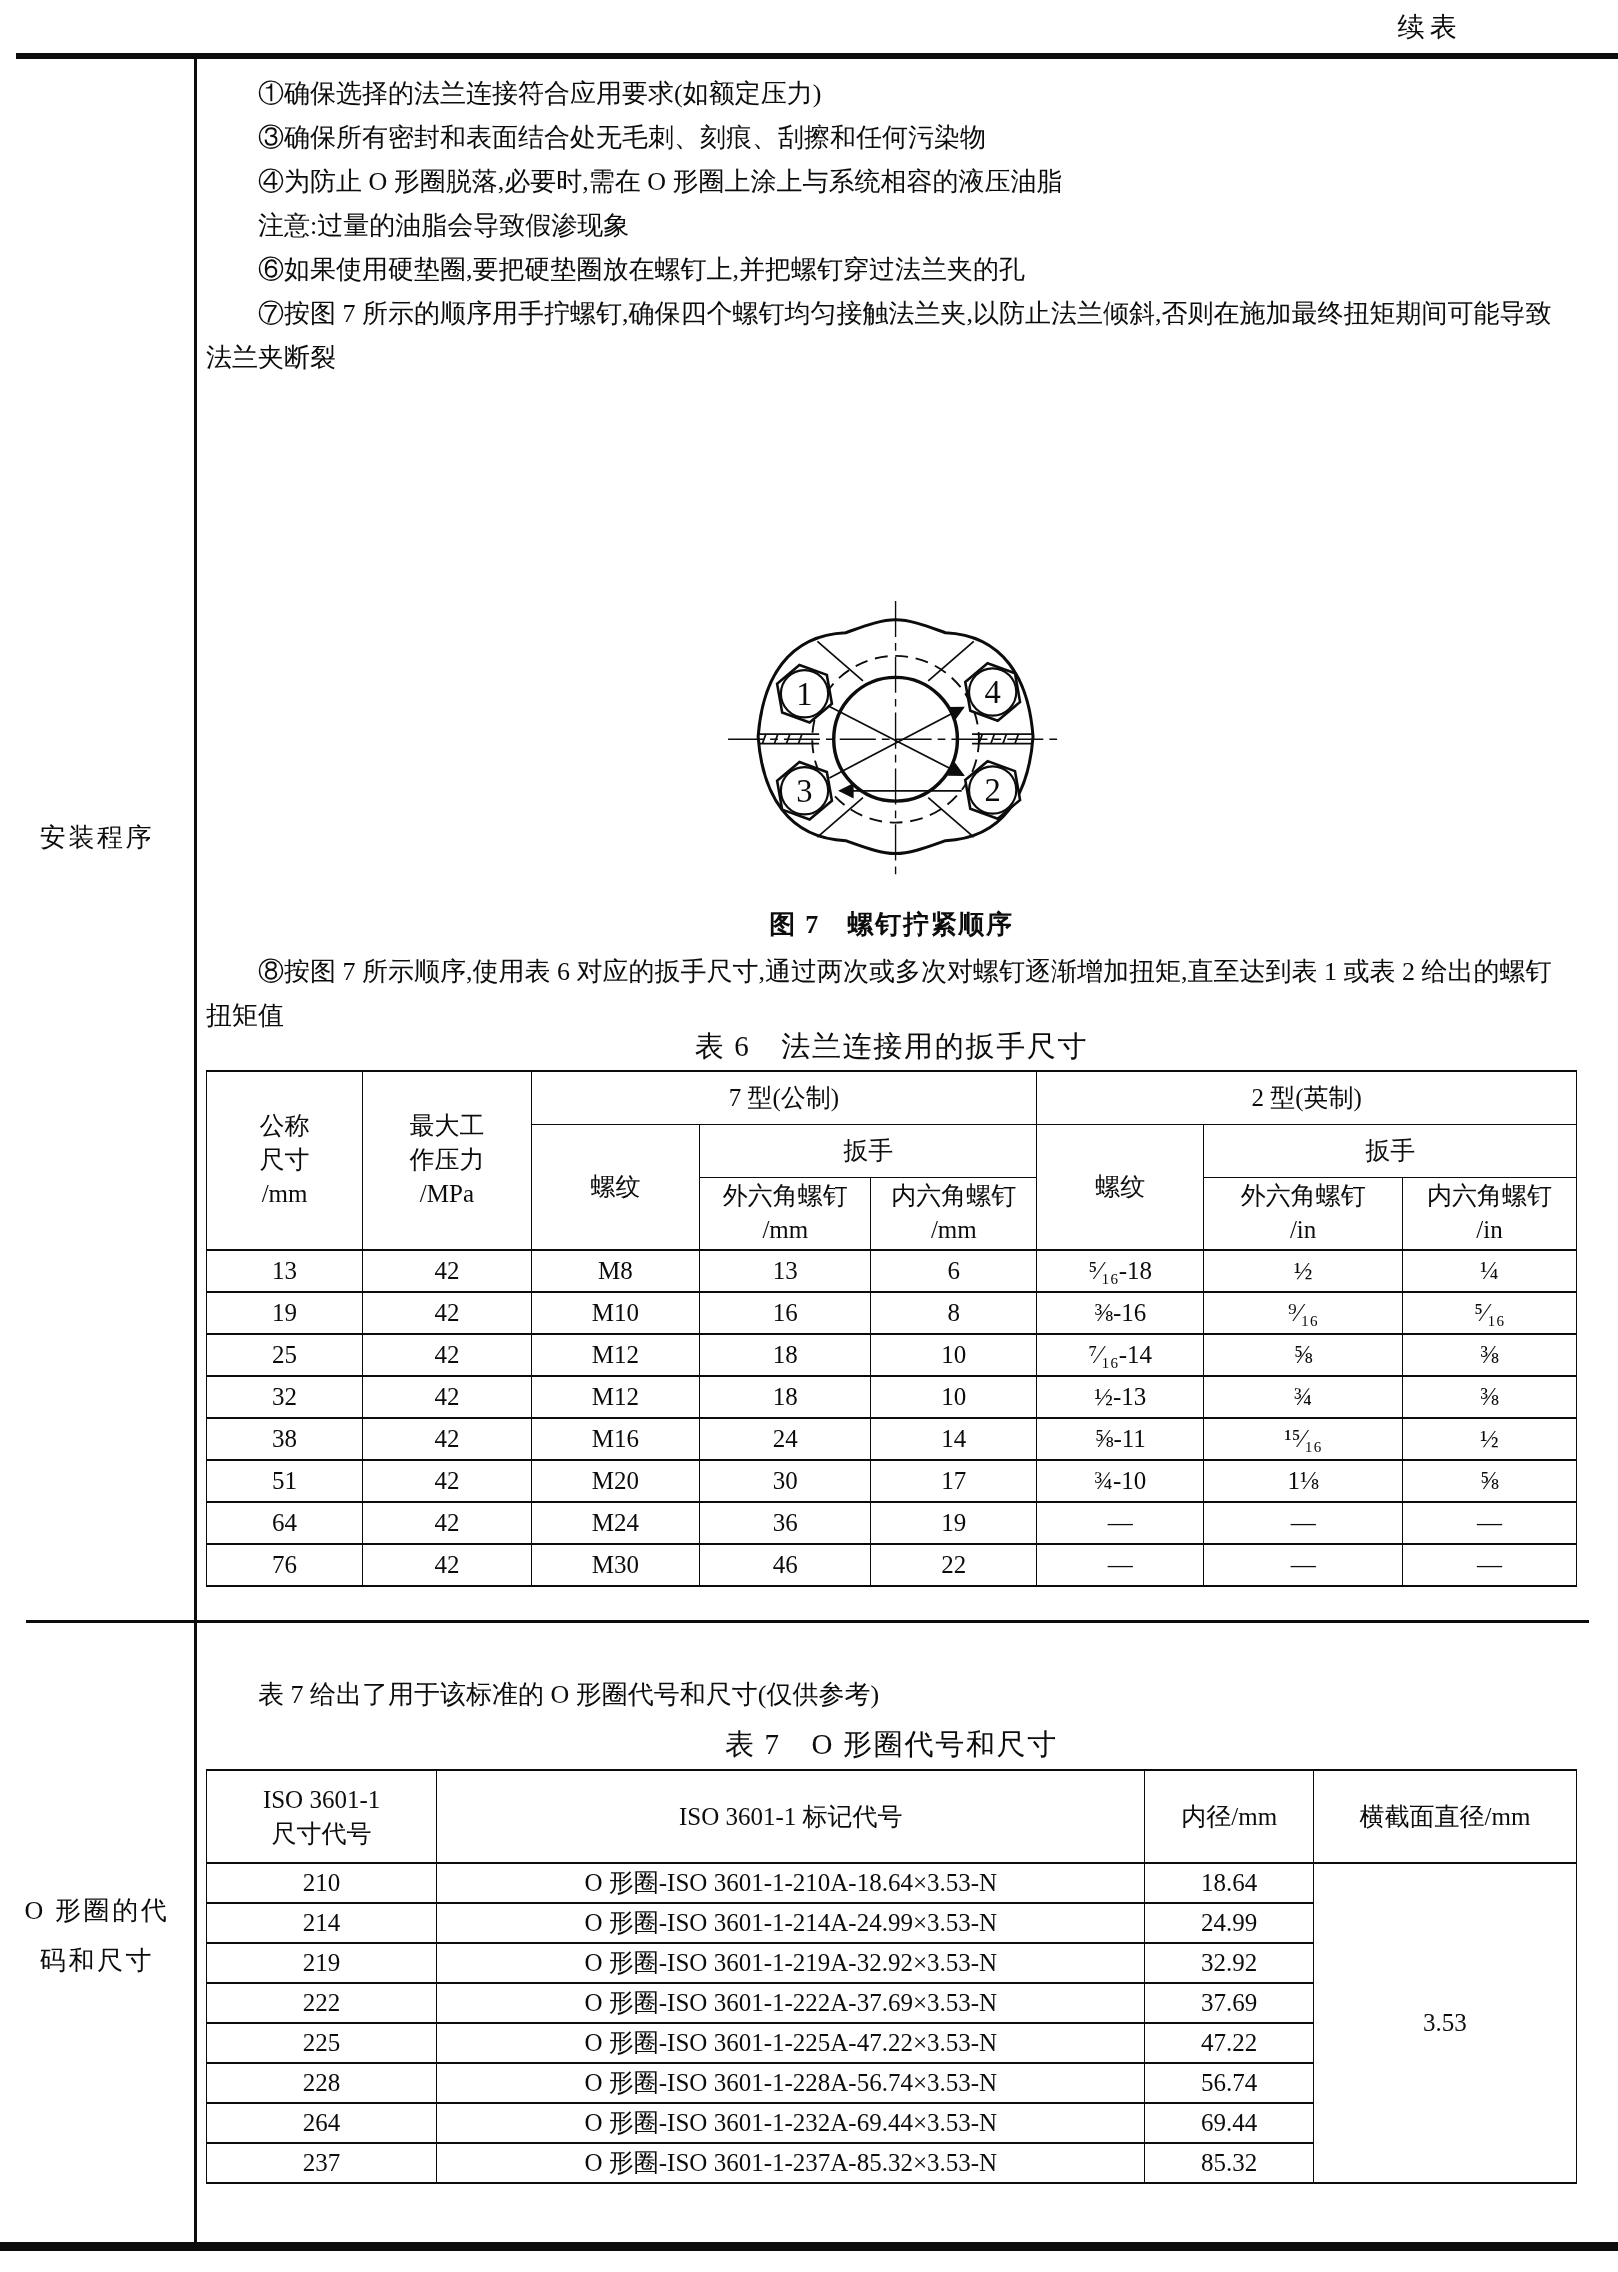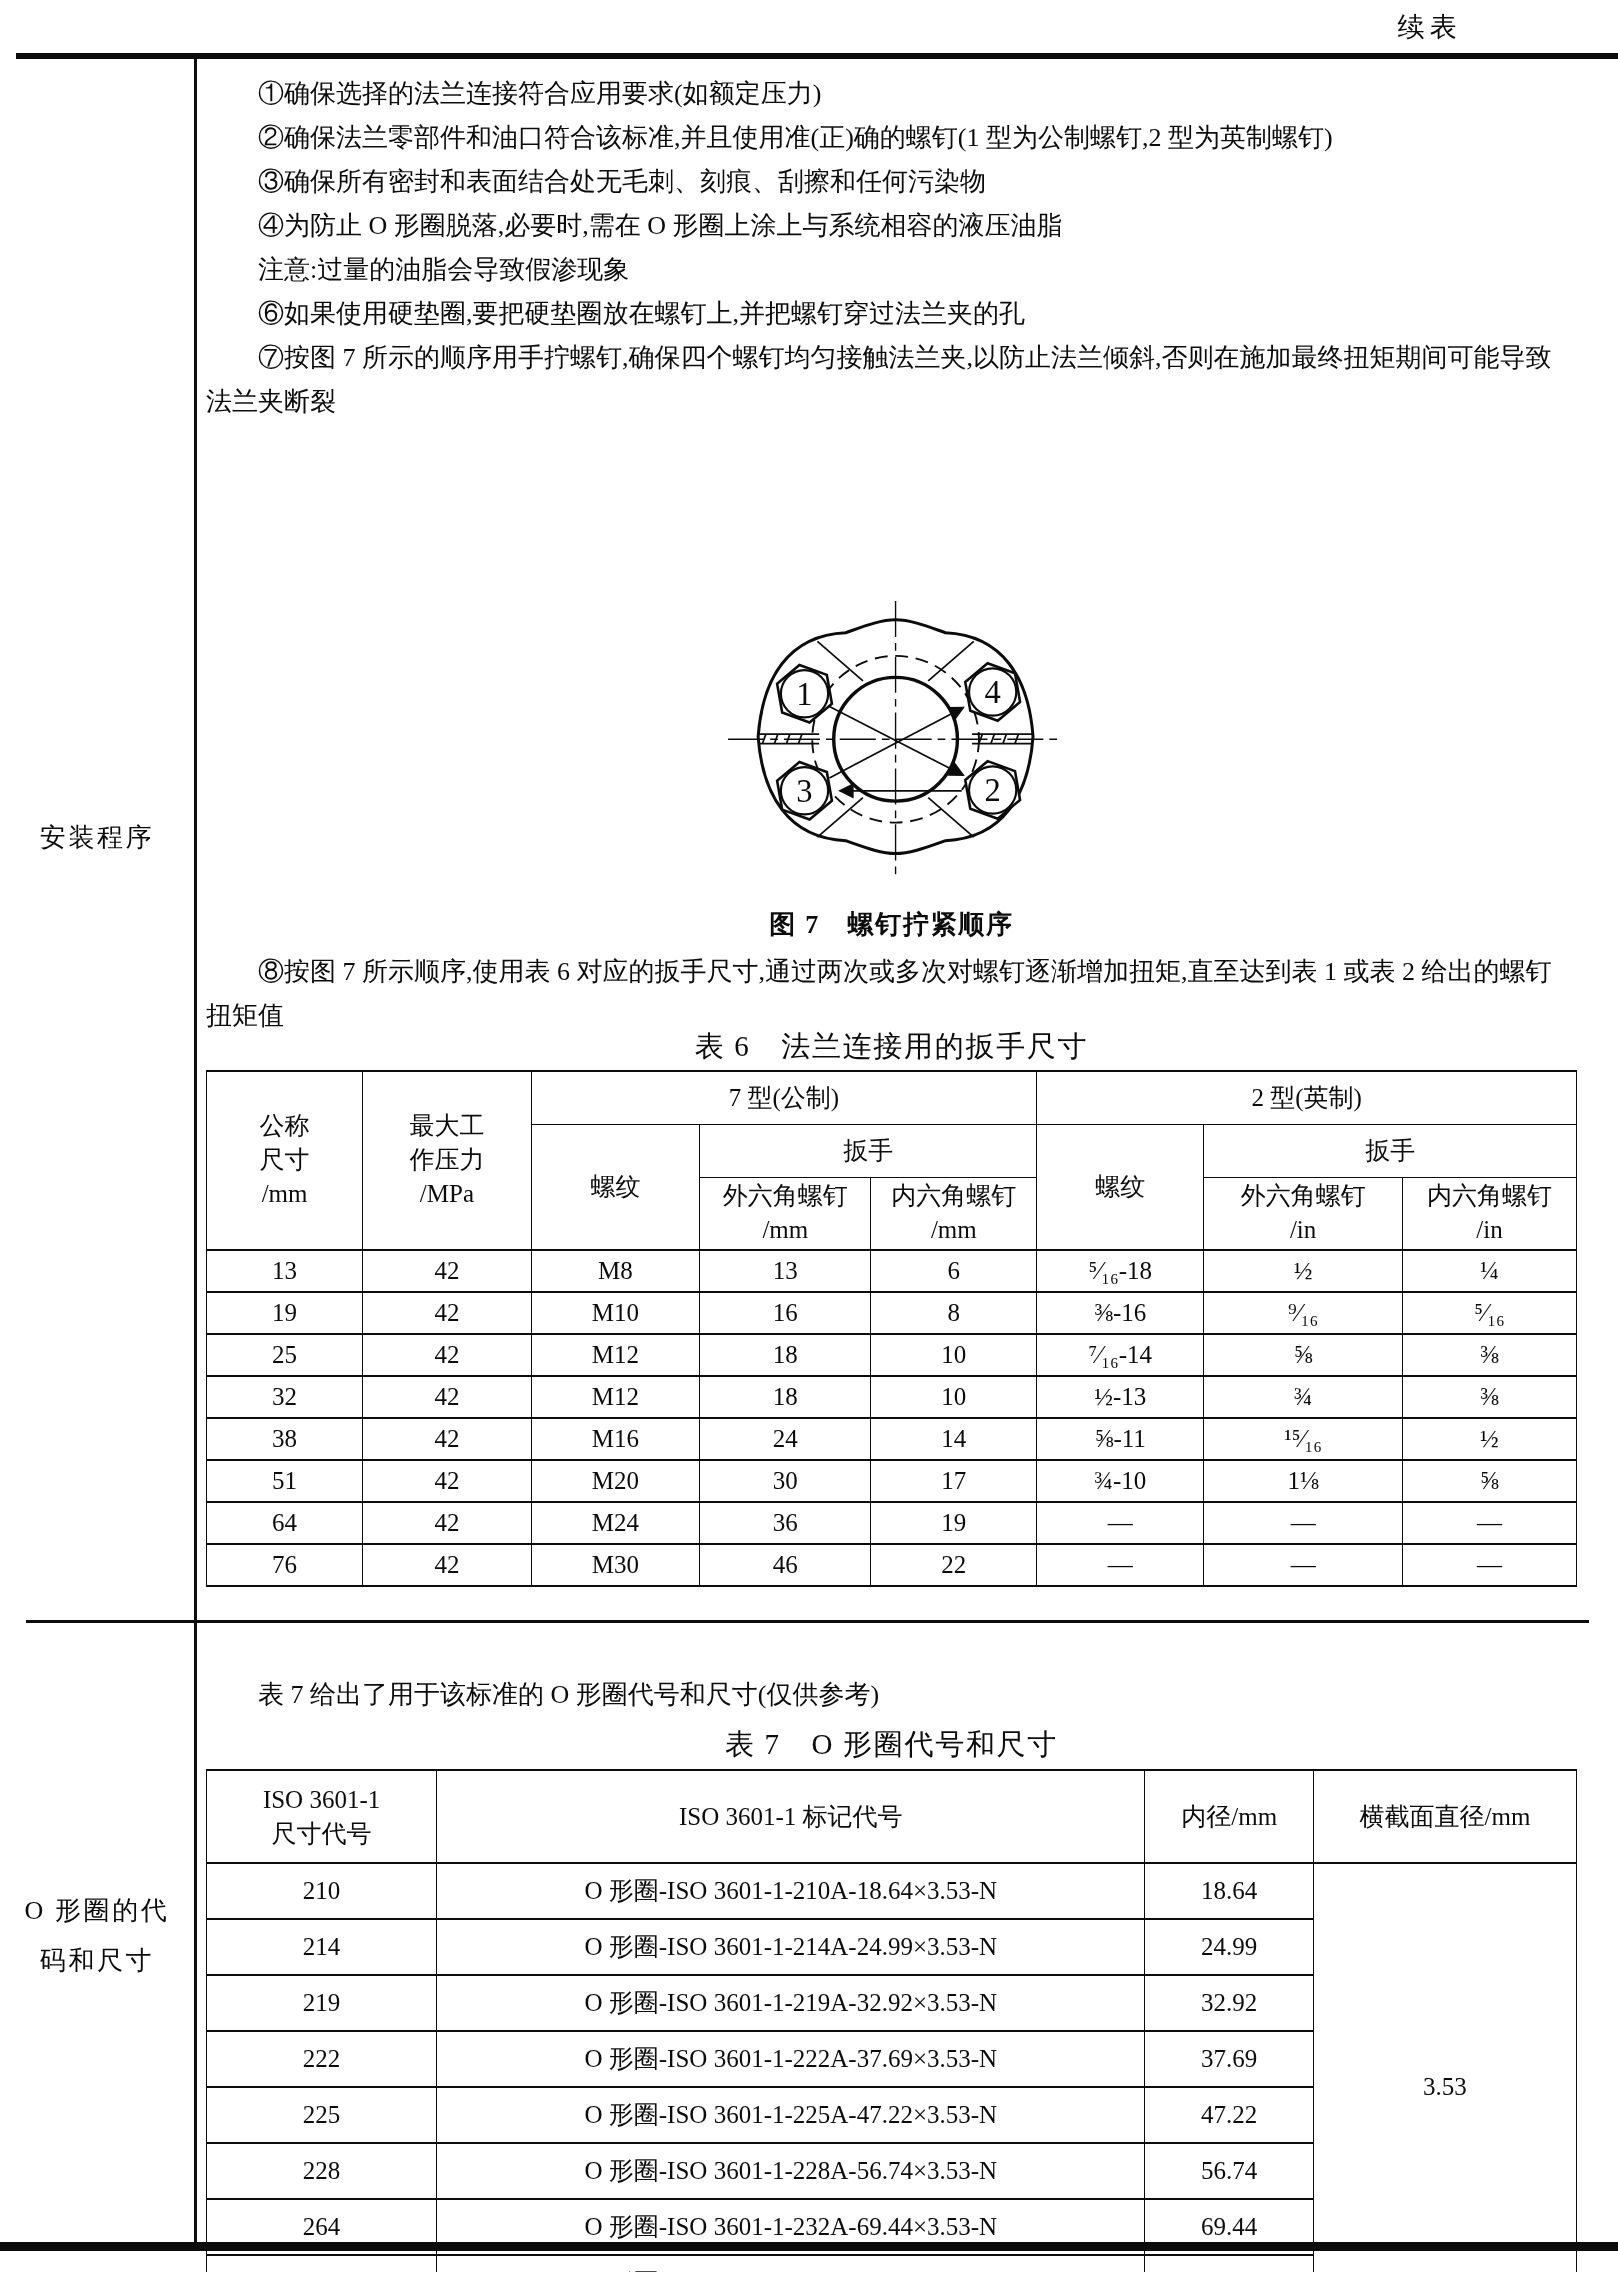--- a/index.html
+++ b/index.html
@@ -37,42 +37,41 @@
   .t7 { top:1769px; }
   th, td { border:1.3px solid #0c0c0c; text-align:center; vertical-align:middle;
     font-size:25px; font-weight:normal; white-space:pre-line; line-height:34px; padding:1.7px; }
   table, tr:first-child th { border-top:2.6px solid #0c0c0c; }
   .t6 tr.hrow1 th { height:53px; }
   .t6 tr.hrow2 th { height:53px; }
   .t6 tr.hrow3 th { height:65px; }
   .t6 td { height:42px; border-top:2.1px solid #0c0c0c; }
   .t6 { border-bottom:2.6px solid #0c0c0c; }
   .t7 th { height:93px; }
-  .t7 td { height:56px; border-top:2.1px solid #0c0c0c; }
+  .t7 td { height:40px; border-top:2.1px solid #0c0c0c; }
   .t7 { border-bottom:2.1px solid #0c0c0c; }
 
   svg .ln { stroke:#0c0c0c; fill:none; }
   svg text { font-family:"Liberation Serif","DejaVu Serif",serif; fill:#0c0c0c; }
 </style>
 </head>
 <body>
 
 <div class="continued">续表</div>
 <div class="rule-top"></div>
 <div class="v-divider"></div>
 <div class="rule-section"></div>
 <div class="rule-bottom"></div>
 
 <div class="side-label side-label-1">安装程序</div>
 <div class="side-label side-label-2">O 形圈的代
 码和尺寸</div>
 
 <div class="content text-block" style="position:absolute;">
   <p class="para">①确保选择的法兰连接符合应用要求(如额定压力)</p>
-  <p class="para">②确保法兰零部件和油口符合该标准,并且使用准(正)确的螺钉(1 型为公制螺钉,2 型为英制螺钉)</p>
   <p class="para">③确保所有密封和表面结合处无毛刺、刻痕、刮擦和任何污染物</p>
   <p class="para">④为防止 O 形圈脱落,必要时,需在 O 形圈上涂上与系统相容的液压油脂</p>
   <p class="para">注意:过量的油脂会导致假渗现象</p>
   <p class="para">⑥如果使用硬垫圈,要把硬垫圈放在螺钉上,并把螺钉穿过法兰夹的孔</p>
   <p class="para">⑦按图 7 所示的顺序用手拧螺钉,确保四个螺钉均匀接触法兰夹,以防止法兰倾斜,否则在施加最终扭矩期间可能导致法兰夹断裂</p>
 </div>
 
 <svg class="fig-svg" width="378" height="318" viewBox="820 692 440 370">
   <defs>
     <marker id="ah" viewBox="0 0 10 10" refX="9" refY="5" markerWidth="9" markerHeight="9" orient="auto-start-reverse">

